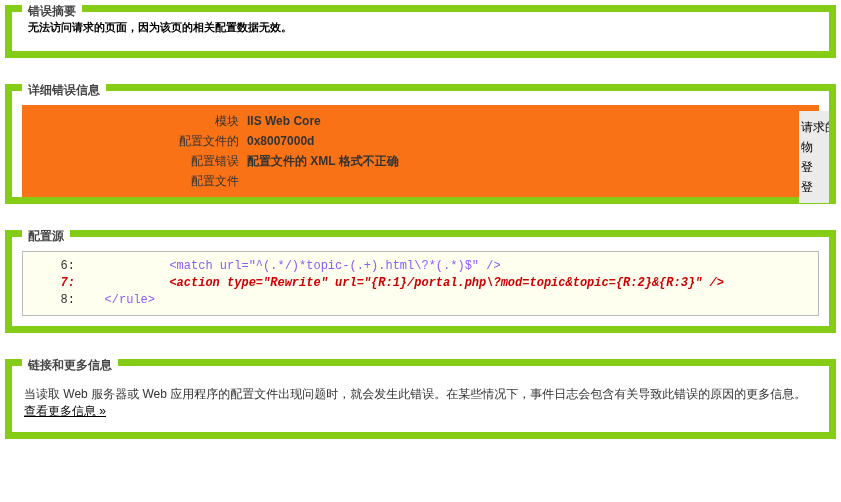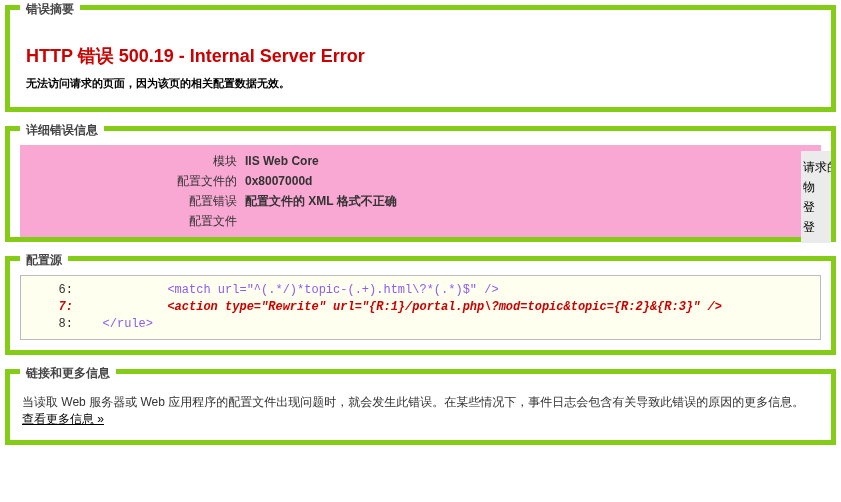--- a/index.html
+++ b/index.html
@@ -5,24 +5,24 @@
   * { box-sizing: border-box; }
   body {
     margin: 0;
     padding: 0;
     font-family: "Microsoft YaHei", Arial, sans-serif;
     font-size: 12px;
     background: #fff;
     width: 841px;
   }
   .block {
-    border: 5px solid #84cc16;
-    margin: 5px 5px 14px 5px;
+    border: 7px solid #84cc16;
+    margin: 5px 5px 26px 5px;
     position: relative;
-    padding: 24px 10px 10px 10px;
+    padding: 8px 10px 10px 10px;
   }
   .block-title {
     position: absolute;
     top: -9px;
     left: 10px;
     background: #fff;
     padding: 0 6px;
     font-weight: bold;
     color: #444;
     font-size: 12px;
@@ -34,21 +34,21 @@
     margin: 10px 0 8px 6px;
     font-family: Verdana, Arial, sans-serif;
   }
   .err-sub {
     color: #000000;
     font-weight: bold;
     font-size: 11px;
     margin: 0 0 6px 6px;
   }
   .detail-body {
-    background: #f9a8d4;
+    background: #f97316;
     padding: 6px 0 6px 0;
     font-family: Verdana, Arial, sans-serif;
     font-size: 12px;
   }
   .detail-row {
     display: flex;
     line-height: 20px;
   }
   .detail-label {
     width: 225px;
@@ -114,21 +114,20 @@
     color: #000000;
     text-decoration: underline;
     cursor: pointer;
   }
 </style>
 </head>
 <body>
 
 <div class="block">
   <div class="block-title">错误摘要</div>
-  <div class="err-title">HTTP 错误 500.19 - Internal Server Error</div>
   <div class="err-sub">无法访问请求的页面，因为该页的相关配置数据无效。</div>
 </div>
 
 <div class="block" style="padding-bottom:0; padding-top:14px;">
   <div class="block-title">详细错误信息</div>
   <div id="details-body" class="detail-body">
       <div class="detail-row">
         <div class="detail-label">模块</div>
         <div class="detail-value">IIS Web Core</div>
       </div>

